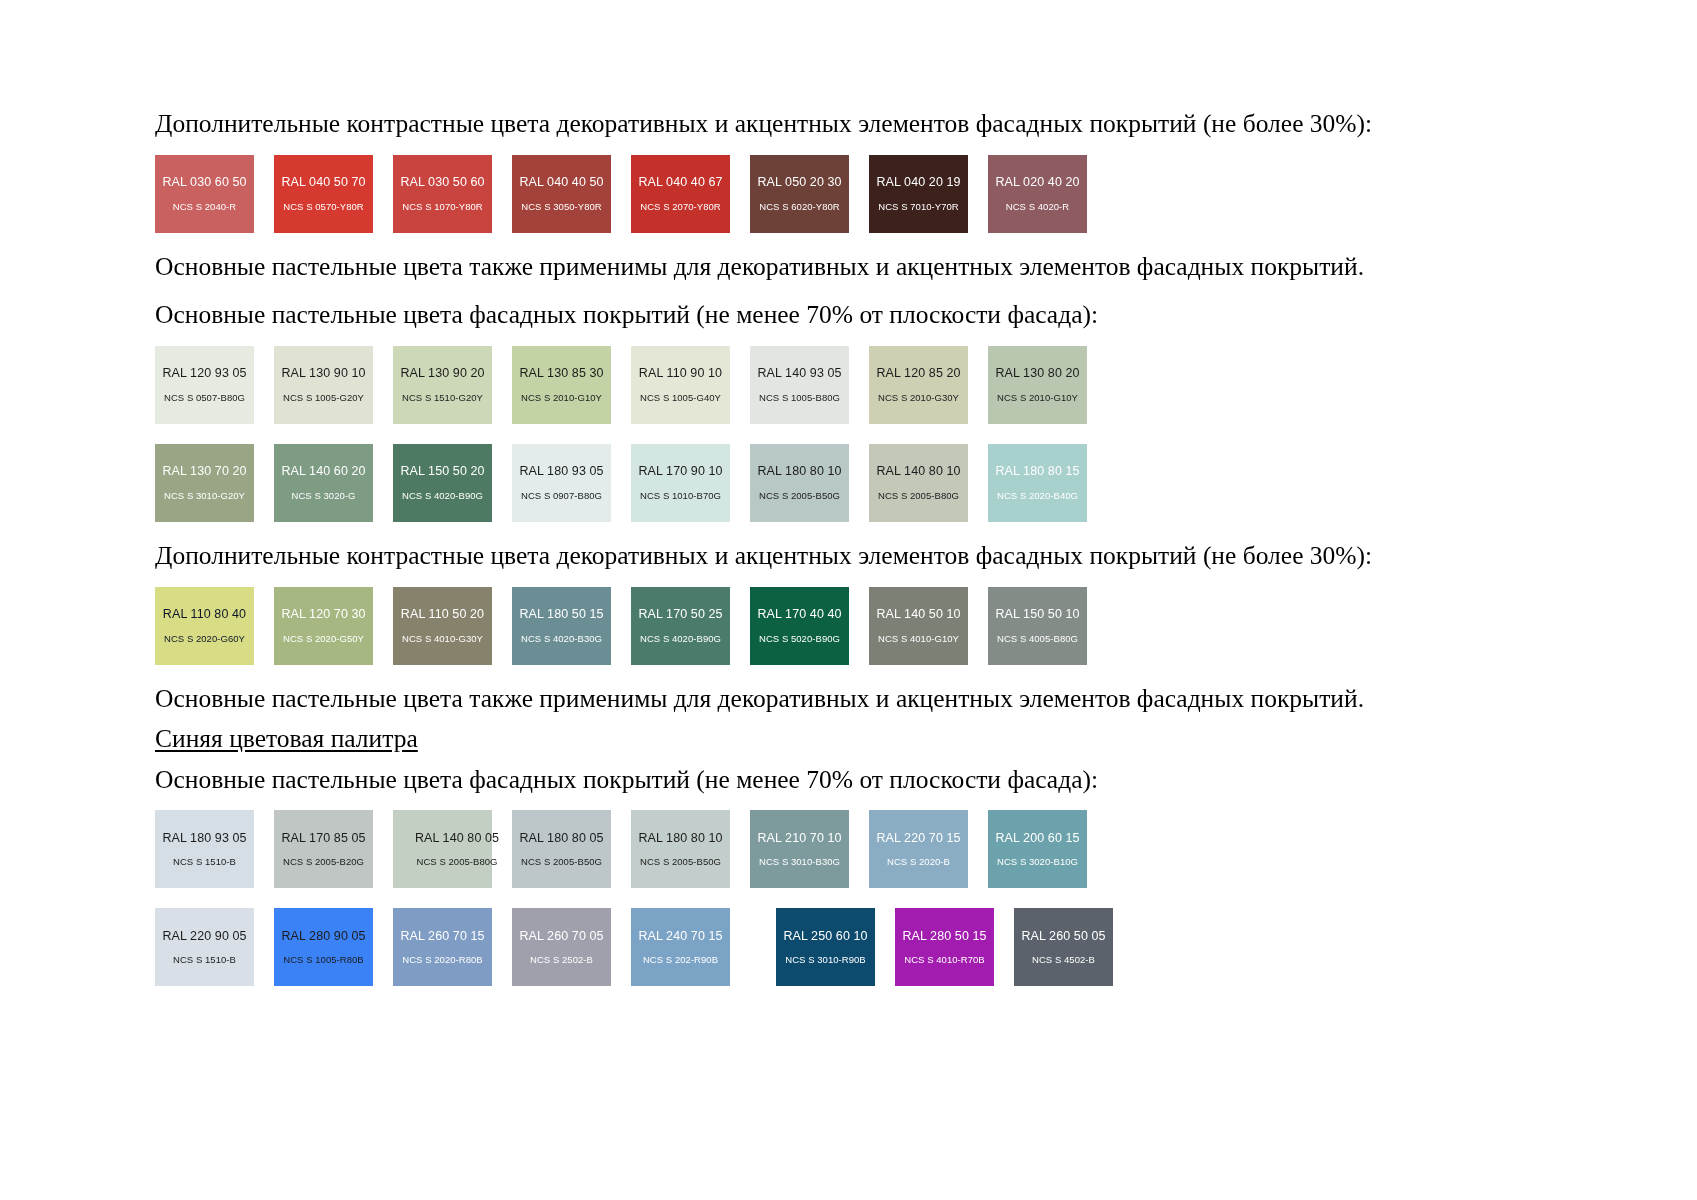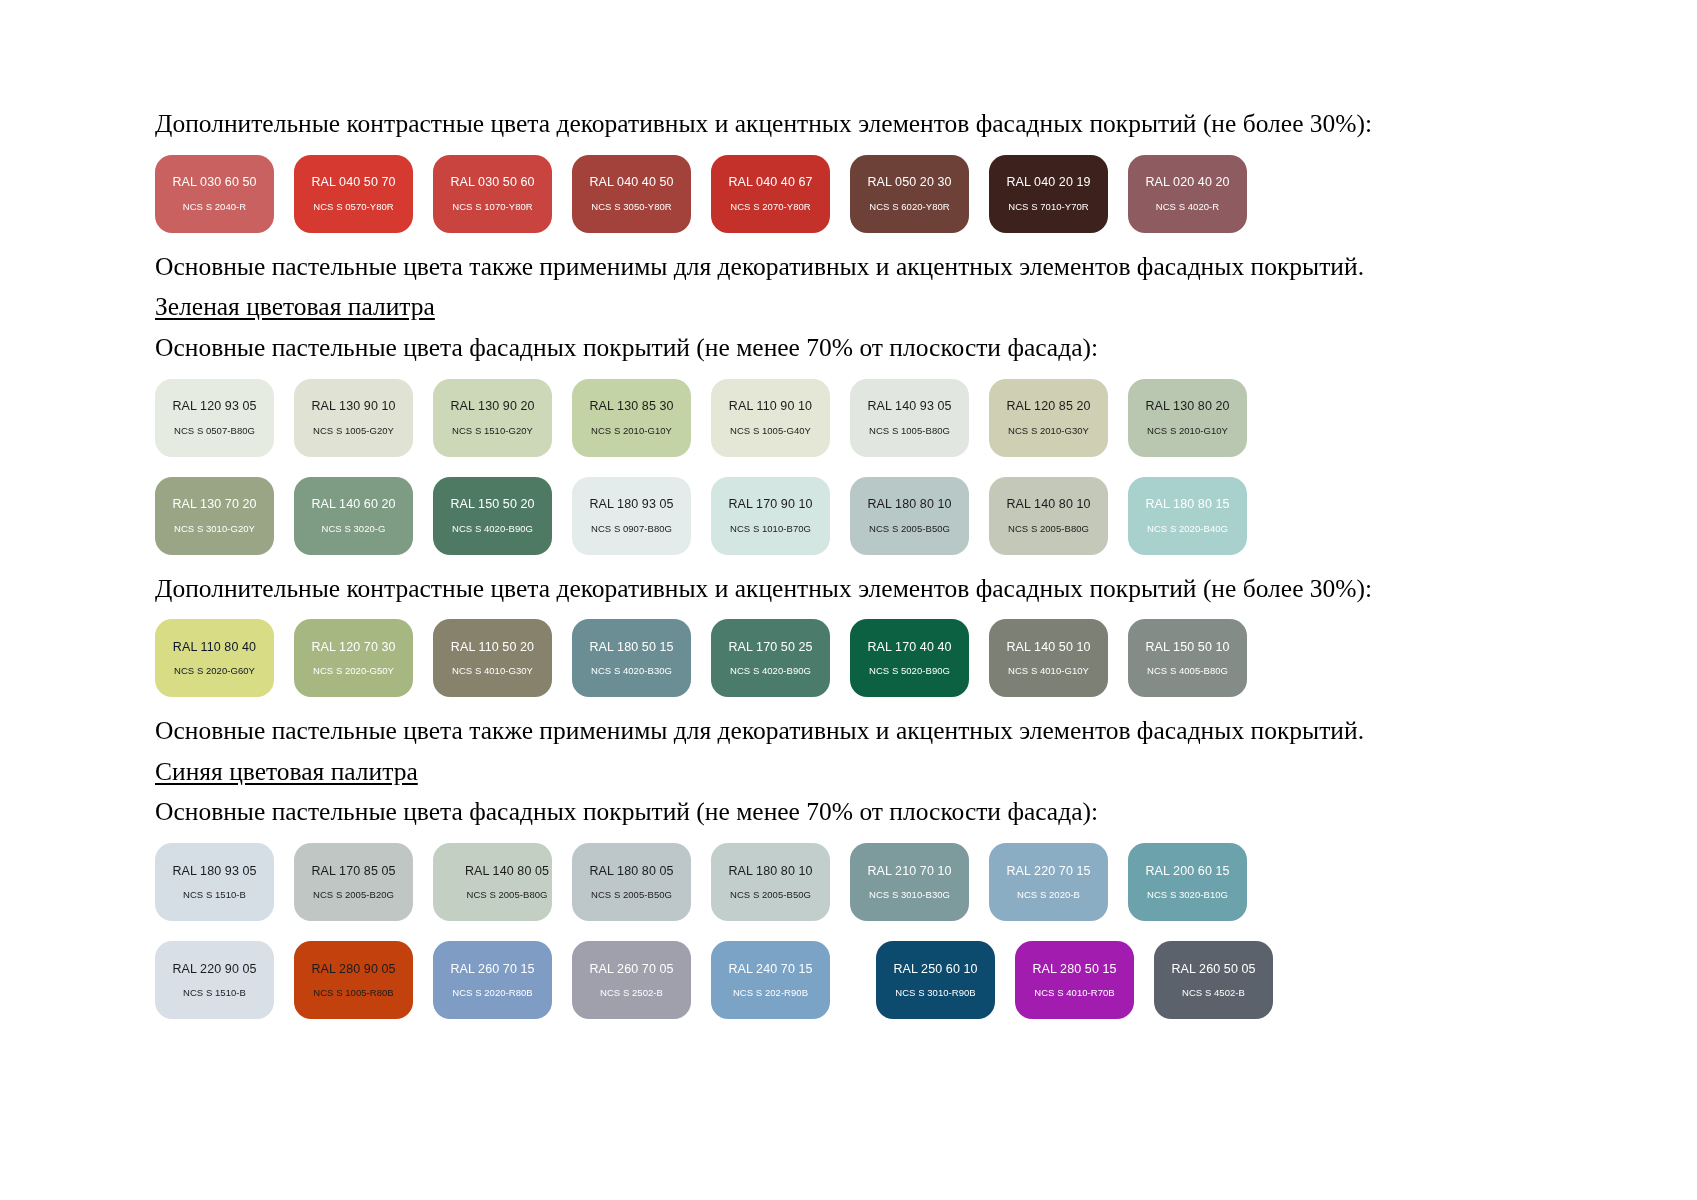--- a/index.html
+++ b/index.html
@@ -44,31 +44,30 @@
   .spacer-14 { height: 14px; }
   .spacer-18 { height: 18px; }
 
   .swatch-row {
     display: flex;
     gap: 0px;
     margin: 0;
     padding: 0;
   }
   .swatch {
-    width: 119px;
+    width: 99px;
     height: 78px;
     margin-right: 20px;
     position: relative;
     display: flex;
     flex-direction: column;
     justify-content: center;
     align-items: center;
     box-sizing: border-box;
     font-family: "Liberation Sans", sans-serif;
-    border-radius: 17px;
   }
   .swatch:last-child { margin-right: 0; }
   .swatch .ral {
     font-size: 12.5px;
     letter-spacing: 0.1px;
     line-height: 1;
     margin-bottom: 13px;
     white-space: nowrap;
   }
   .swatch .ncs {
@@ -118,21 +117,20 @@
         </div>
         <div class="swatch" style="background: rgb(142, 91, 97); color: rgb(255, 255, 255);">
           <div class="ral">RAL 020 40 20</div>
           <div class="ncs">NCS S 4020-R</div>
         </div>
       </div>
 
     <div class="spacer-18"></div>
     <p class="para">Основные пастельные цвета также применимы для декоративных и акцентных элементов фасадных покрытий.</p>
     <div class="spacer-8"></div>
-    <p class="para underline">Зеленая цветовая палитра</p>
     <div class="spacer-8"></div>
     <p class="para">Основные пастельные цвета фасадных покрытий (не менее 70% от плоскости фасада):</p>
     <div class="spacer-14"></div>
     <div class="swatch-row">
         <div class="swatch" style="background: rgb(230, 235, 225); color: rgb(28, 28, 28);">
           <div class="ral">RAL 120 93 05</div>
           <div class="ncs">NCS S 0507-B80G</div>
         </div>
         <div class="swatch" style="background: rgb(224, 226, 212); color: rgb(28, 28, 28);">
           <div class="ral">RAL 130 90 10</div>
@@ -277,21 +275,21 @@
           <div class="ral">RAL 200 60 15</div>
           <div class="ncs">NCS S 3020-B10G</div>
         </div>
       </div>
     <div class="rows-gap"></div>
     <div class="swatch-row">
         <div class="swatch" style="background: rgb(217, 223, 230); color: rgb(28, 28, 28);">
           <div class="ral">RAL 220 90 05</div>
           <div class="ncs">NCS S 1510-B</div>
         </div>
-        <div class="swatch" style="background: #c2410c; color: rgb(28, 28, 28);">
+        <div class="swatch" style="background: #3b82f6; color: rgb(28, 28, 28);">
           <div class="ral">RAL 280 90 05</div>
           <div class="ncs">NCS S 1005-R80B</div>
         </div>
         <div class="swatch" style="background: rgb(126, 156, 196); color: rgb(255, 255, 255);">
           <div class="ral">RAL 260 70 15</div>
           <div class="ncs">NCS S 2020-R80B</div>
         </div>
         <div class="swatch" style="background: rgb(160, 160, 173); color: rgb(255, 255, 255);">
           <div class="ral">RAL 260 70 05</div>
           <div class="ncs">NCS S 2502-B</div>

